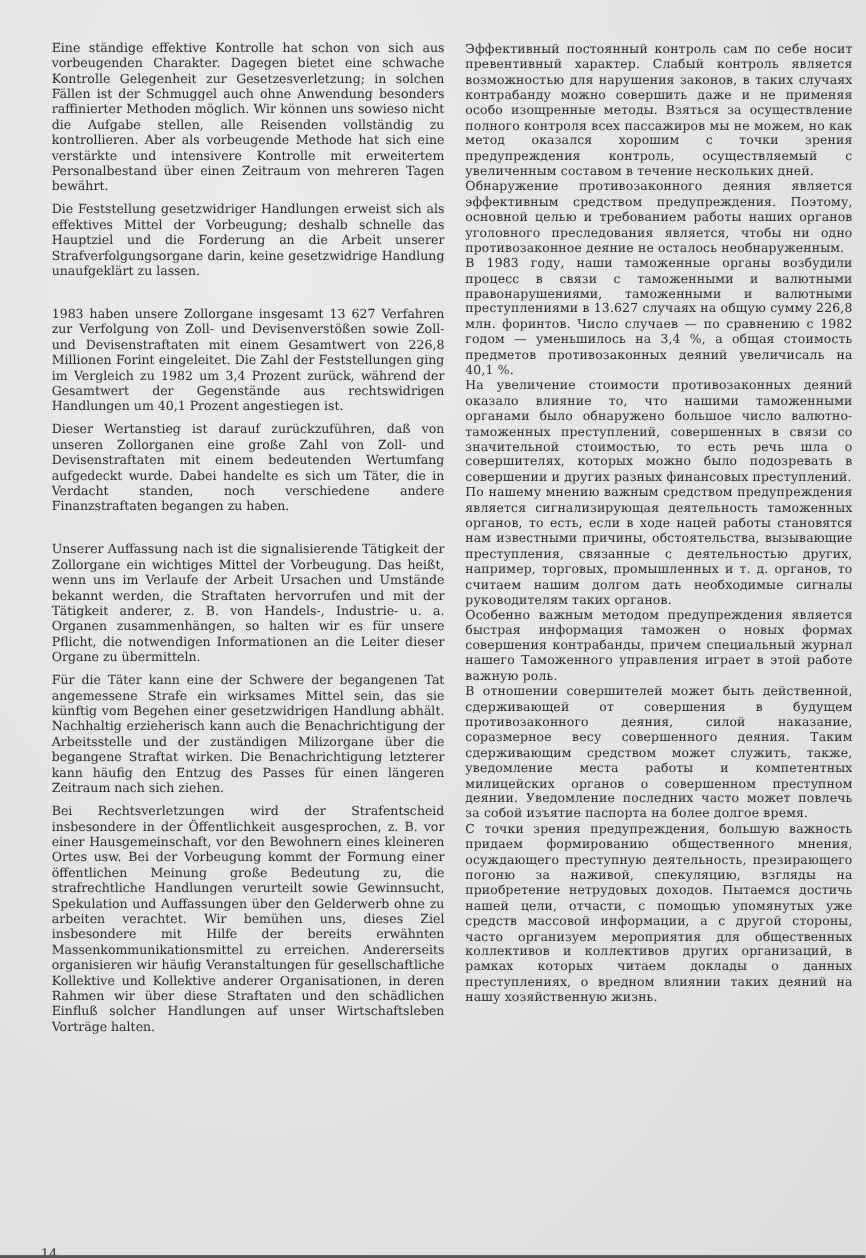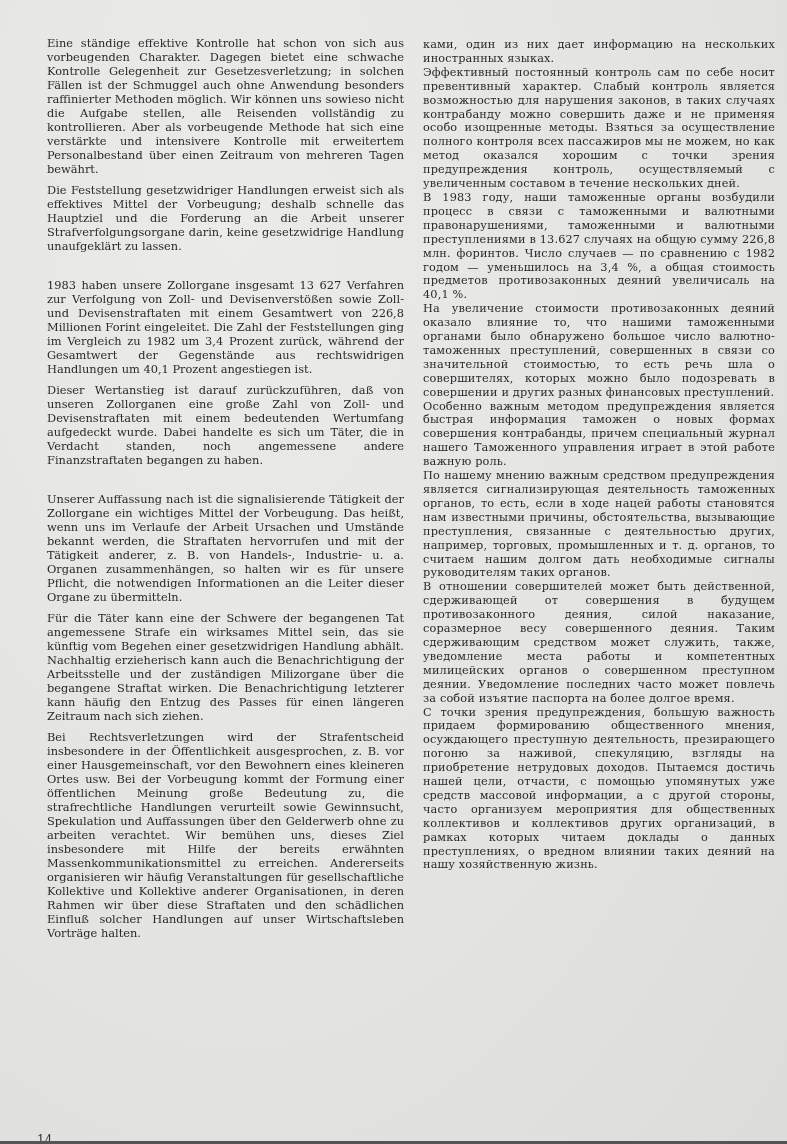--- a/index.html
+++ b/index.html
@@ -37,33 +37,33 @@
 </head>
 <body>
 
 <div class="page">
 
   <div class="col col-left">
     <p>Eine ständige effektive Kontrolle hat schon von sich aus vorbeugenden Charakter. Dagegen bietet eine schwache Kontrolle Gelegenheit zur Gesetzesverletzung; in solchen Fällen ist der Schmuggel auch ohne Anwendung besonders raffinierter Methoden möglich. Wir können uns sowieso nicht die Aufgabe stellen, alle Reisenden vollständig zu kontrollieren. Aber als vorbeugende Methode hat sich eine verstärkte und intensivere Kontrolle mit erweitertem Personalbestand über einen Zeitraum von mehreren Tagen bewährt.</p>
     <p>Die Feststellung gesetzwidriger Handlungen erweist sich als effektives Mittel der Vorbeugung; deshalb schnelle das Hauptziel und die Forderung an die Arbeit unserer Strafverfolgungsorgane darin, keine gesetzwidrige Handlung unaufgeklärt zu lassen.</p>
     <div class="gap"></div>
     <p>1983 haben unsere Zollorgane insgesamt 13 627 Verfahren zur Verfolgung von Zoll- und Devisenverstößen sowie Zoll- und Devisenstraftaten mit einem Gesamtwert von 226,8 Millionen Forint eingeleitet. Die Zahl der Feststellungen ging im Vergleich zu 1982 um 3,4 Prozent zurück, während der Gesamtwert der Gegenstände aus rechtswidrigen Handlungen um 40,1 Prozent angestiegen ist.</p>
-    <p>Dieser Wertanstieg ist darauf zurückzuführen, daß von unseren Zollorganen eine große Zahl von Zoll- und Devisenstraftaten mit einem bedeutenden Wertumfang aufgedeckt wurde. Dabei handelte es sich um Täter, die in Verdacht standen, noch angemessene andere Finanzstraftaten begangen zu haben.</p>
+    <p>Dieser Wertanstieg ist darauf zurückzuführen, daß von unseren Zollorganen eine große Zahl von Zoll- und Devisenstraftaten mit einem bedeutenden Wertumfang aufgedeckt wurde. Dabei handelte es sich um Täter, die in Verdacht standen, noch verschiedene andere Finanzstraftaten begangen zu haben.</p>
     <div class="gap"></div>
     <p>Unserer Auffassung nach ist die signalisierende Tätigkeit der Zollorgane ein wichtiges Mittel der Vorbeugung. Das heißt, wenn uns im Verlaufe der Arbeit Ursachen und Umstände bekannt werden, die Straftaten hervorrufen und mit der Tätigkeit anderer, z. B. von Handels-, Industrie- u. a. Organen zusammenhängen, so halten wir es für unsere Pflicht, die notwendigen Informationen an die Leiter dieser Organe zu übermitteln.</p>
     <p>Für die Täter kann eine der Schwere der begangenen Tat angemessene Strafe ein wirksames Mittel sein, das sie künftig vom Begehen einer gesetzwidrigen Handlung abhält. Nachhaltig erzieherisch kann auch die Benachrichtigung der Arbeitsstelle und der zuständigen Milizorgane über die begangene Straftat wirken. Die Benachrichtigung letzterer kann häufig den Entzug des Passes für einen längeren Zeitraum nach sich ziehen.</p>
     <p>Bei Rechtsverletzungen wird der Strafentscheid insbesondere in der Öffentlichkeit ausgesprochen, z. B. vor einer Hausgemeinschaft, vor den Bewohnern eines kleineren Ortes usw. Bei der Vorbeugung kommt der Formung einer öffentlichen Meinung große Bedeutung zu, die strafrechtliche Handlungen verurteilt sowie Gewinnsucht, Spekulation und Auffassungen über den Gelderwerb ohne zu arbeiten verachtet. Wir bemühen uns, dieses Ziel insbesondere mit Hilfe der bereits erwähnten Massenkommunikationsmittel zu erreichen. Andererseits organisieren wir häufig Veranstaltungen für gesellschaftliche Kollektive und Kollektive anderer Organisationen, in deren Rahmen wir über diese Straftaten und den schädlichen Einfluß solcher Handlungen auf unser Wirtschaftsleben Vorträge halten.</p>
   </div>
 
   <div class="col col-right">
-    <p>ками, один из них дает информацию на нескольких иностранных языках.</p>
     <p>Эффективный постоянный контроль сам по себе носит превентивный характер. Слабый контроль является возможностью для нарушения законов, в таких случаях контрабанду можно совершить даже и не применяя особо изощренные методы. Взяться за осуществление полного контроля всех пассажиров мы не можем, но как метод оказался хорошим с точки зрения предупреждения контроль, осуществляемый с увеличенным составом в течение нескольких дней.</p>
+    <p>Обнаружение противозаконного деяния является эффективным средством предупреждения. Поэтому, основной целью и требованием работы наших органов уголовного преследования является, чтобы ни одно противозаконное деяние не осталось необнаруженным.</p>
     <p>В 1983 году, наши таможенные органы возбудили процесс в связи с таможенными и валютными правонарушениями, таможенными и валютными преступлениями в 13.627 случаях на общую сумму 226,8 млн. форинтов. Число случаев — по сравнению с 1982 годом — уменьшилось на 3,4 %, а общая стоимость предметов противозаконных деяний увеличисаль на 40,1 %.</p>
     <p>На увеличение стоимости противозаконных деяний оказало влияние то, что нашими таможенными органами было обнаружено большое число валютно-таможенных преступлений, совершенных в связи со значительной стоимостью, то есть речь шла о совершителях, которых можно было подозревать в совершении и других разных финансовых преступлений.</p>
+    <p>По нашему мнению важным средством предупреждения является сигнализирующая деятельность таможенных органов, то есть, если в ходе нацей работы становятся нам известными причины, обстоятельства, вызывающие преступления, связанные с деятельностью других, например, торговых, промышленных и т. д. органов, то считаем нашим долгом дать необходимые сигналы руководителям таких органов.</p>
     <p>Особенно важным методом предупреждения является быстрая информация таможен о новых формах совершения контрабанды, причем специальный журнал нашего Таможенного управления играет в этой работе важную роль.</p>
-    <p>По нашему мнению важным средством предупреждения является сигнализирующая деятельность таможенных органов, то есть, если в ходе нацей работы становятся нам известными причины, обстоятельства, вызывающие преступления, связанные с деятельностью других, например, торговых, промышленных и т. д. органов, то считаем нашим долгом дать необходимые сигналы руководителям таких органов.</p>
     <p>В отношении совершителей может быть действенной, сдерживающей от совершения в будущем противозаконного деяния, силой наказание, соразмерное весу совершенного деяния. Таким сдерживающим средством может служить, также, уведомление места работы и компетентных милицейских органов о совершенном преступном деянии. Уведомление последних часто может повлечь за собой изъятие паспорта на более долгое время.</p>
     <p>С точки зрения предупреждения, большую важность придаем формированию общественного мнения, осуждающего преступную деятельность, презирающего погоню за наживой, спекуляцию, взгляды на приобретение нетрудовых доходов. Пытаемся достичь нашей цели, отчасти, с помощью упомянутых уже средств массовой информации, а с другой стороны, часто организуем мероприятия для общественных коллективов и коллективов других организаций, в рамках которых читаем доклады о данных преступлениях, о вредном влиянии таких деяний на нашу хозяйственную жизнь.</p>
   </div>
 
   <div class="page-number">14</div>
   <div class="bottom-edge"></div>
 </div>
 
 </body></html>

